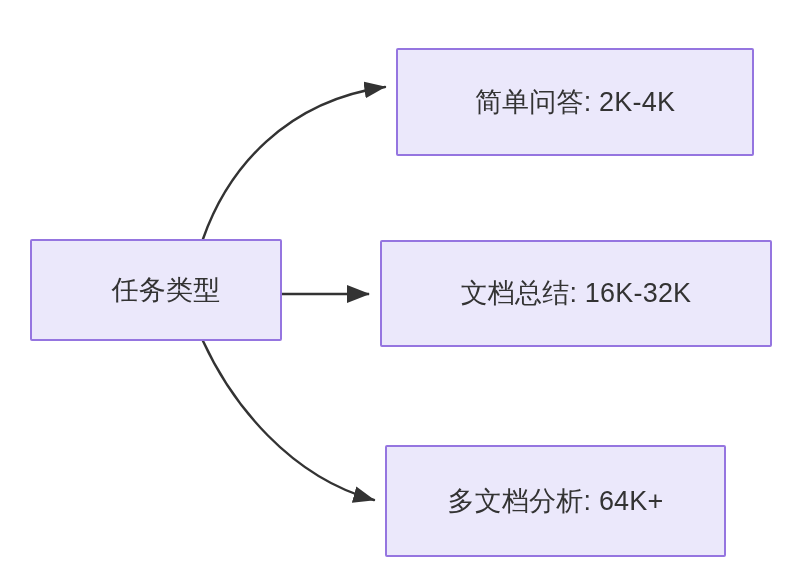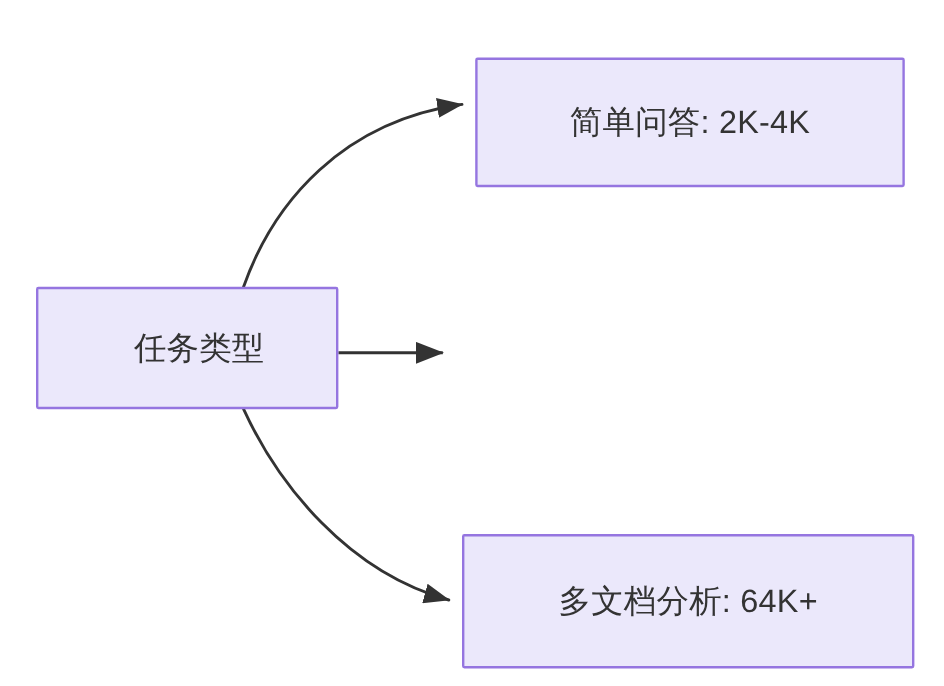--- a/index.html
+++ b/index.html
@@ -57,21 +57,21 @@
   }
   #node-doc-summary {
     left: 380px;
     top: 240px;
     width: 392px;
     height: 107px;
   }
   #node-multi-doc {
     left: 385px;
     top: 445px;
-    width: 377px;
+    width: 341px;
     height: 112px;
   }
 </style>
 </head>
 <body>
 
 <div id="canvas">
 
   <svg id="edge-layer" width="787" height="572" viewBox="0 0 787 572" xmlns="http://www.w3.org/2000/svg">
     <defs>
@@ -88,18 +88,21 @@
   </svg>
 
   <div class="node" id="node-source">
     <span class="node-label">任务类型</span>
   </div>
 
   <div class="node" id="node-simple-qa">
     <span class="node-label">简单问答: 2K-4K</span>
   </div>
 
+  <div class="node" id="node-doc-summary">
+    <span class="node-label">文档总结: 16K-32K</span>
+  </div>
 
   <div class="node" id="node-multi-doc">
     <span class="node-label">多文档分析: 64K+</span>
   </div>
 
 </div>
 
 </body></html>

